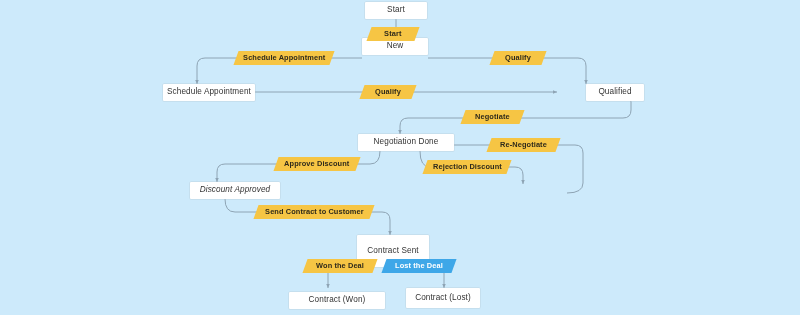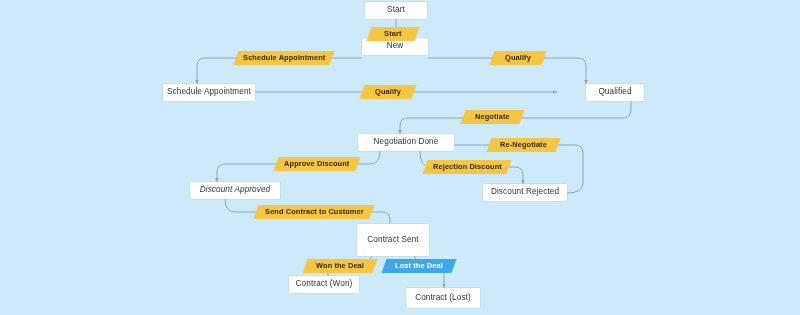--- a/index.html
+++ b/index.html
@@ -76,23 +76,22 @@
       <path d="M 414 252 Q 414 264 424 264 L 436 264 Q 444 264 444 272 L 444 288"></path>
     </g>
   </svg>
 
   <div class="node" style="left:365px;top:2px;width:62px;height:17px;">Start</div>
   <div class="node" style="left:362px;top:38px;width:66px;height:17px;">New</div>
   <div class="node" style="left:163px;top:84px;width:92px;height:17px;">Schedule Appointment</div>
   <div class="node" style="left:557px;top:84px;width:58px;height:17px;margin-left:29px;">Qualified</div>
   <div class="node" style="left:358px;top:134px;width:96px;height:17px;">Negotiation Done</div>
   <div class="node" style="left:190px;top:182px;width:90px;height:17px;font-style:italic;">Discount Approved</div>
-  <div class="node" style="left:483px;top:184px;width:84px;height:17px;">Discount Rejected</div>
-  <div class="node" style="left:357px;top:224px;width:72px;height:32px;">Contract Sent</div>
-  <div class="node" style="left:289px;top:276px;width:70px;height:17px;">Contract (Won)</div>
+  <div class="node" style="left:357px;top:235px;width:72px;height:32px;">Contract Sent</div>
+  <div class="node" style="left:289px;top:292px;width:96px;height:17px;">Contract (Won)</div>
   <div class="node" style="left:406px;top:288px;width:74px;height:20px;">Contract (Lost)</div>
 
   <div class="trans amber" style="left:369px;top:27px;width:48px;height:14px;">
       <span>Start</span>
     </div>
   <div class="trans amber" style="left:236px;top:51px;width:96px;height:14px;">
       <span>Schedule Appointment</span>
     </div>
   <div class="trans amber" style="left:492px;top:51px;width:52px;height:14px;">
       <span>Qualify</span>

